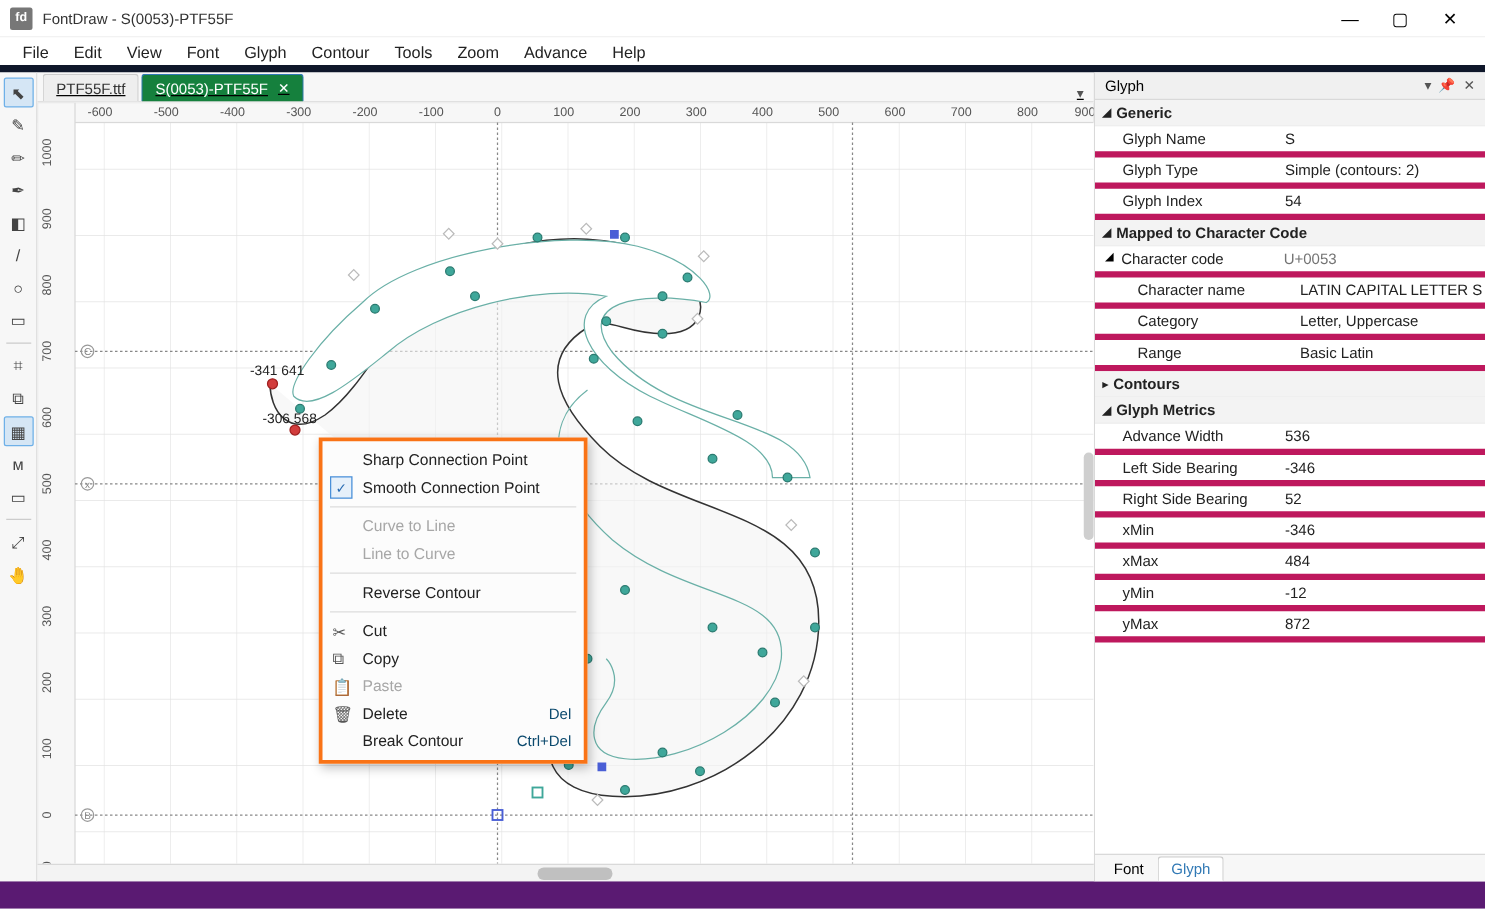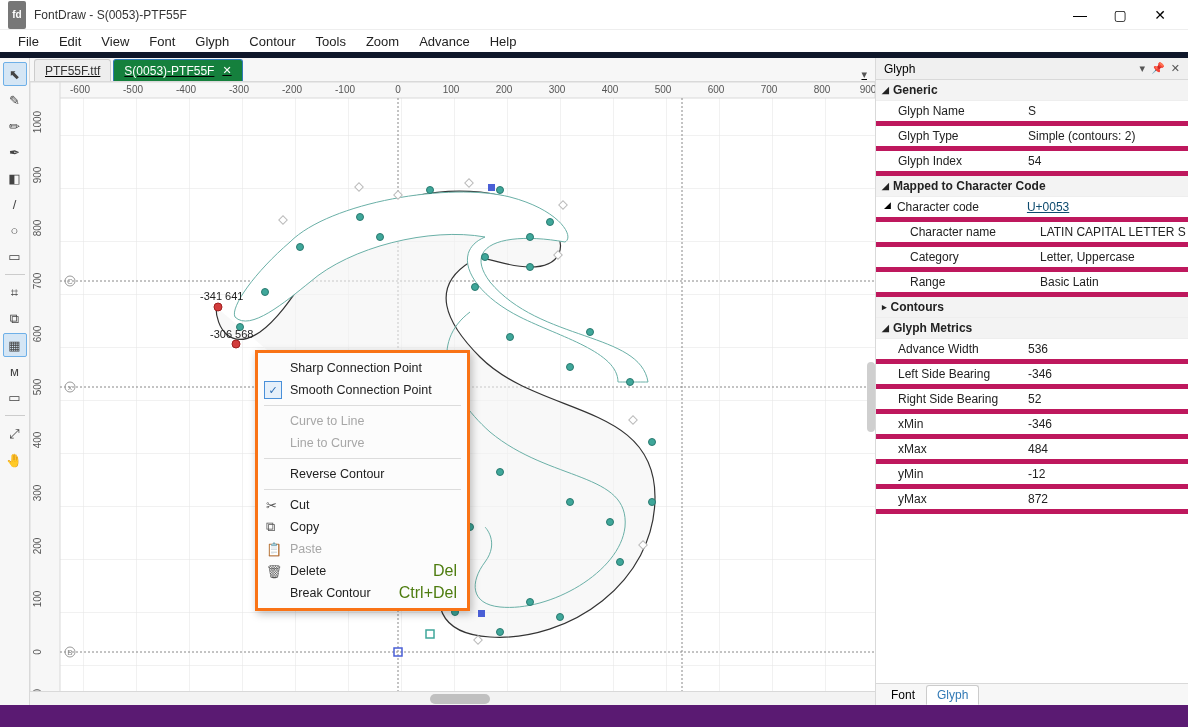--- a/index.html
+++ b/index.html
@@ -1,18 +1,18 @@
 <!DOCTYPE html>
 <html><head>
 <meta charset="utf-8">
 <style>
   * { box-sizing: border-box; margin: 0; padding: 0; font-family: "Segoe UI", Arial, sans-serif; }
   html, body { width: 1188px; height: 727px; overflow: hidden; background: #fff; }
   .titlebar { height: 30px; background: #fff; display: flex; align-items: center; padding: 0 8px; border-bottom: 1px solid #eee; }
-  .titlebar .app-icon { width: 18px; height: 28px; background: #777; color: #fff; font-size: 10px; font-weight: bold; display: flex; align-items: center; justify-content: center; border-radius: 2px; margin-right: 8px; }
+  .titlebar .app-icon { width: 18px; height: 18px; background: #777; color: #fff; font-size: 10px; font-weight: bold; display: flex; align-items: center; justify-content: center; border-radius: 2px; margin-right: 8px; }
   .titlebar .title-text { font-size: 12px; color: #333; }
   .titlebar .win-controls { margin-left: auto; display: flex; gap: 0; }
   .titlebar .win-btn { width: 40px; height: 28px; display: flex; align-items: center; justify-content: center; font-size: 14px; }
   .menubar { height: 28px; background: #fff; display: flex; align-items: center; padding: 0 8px; border-bottom: 6px solid #0f172a; }
   .menubar .menu-item { padding: 4px 10px; font-size: 13px; color: #222; }
   .main-wrap { display: flex; height: calc(100% - 30px - 28px - 22px); }
   .left-tools { width: 30px; background: #f7f7f7; border-right: 1px solid #d9d9d9; display: flex; flex-direction: column; align-items: center; padding-top: 4px; gap: 2px; }
   .left-tools .tool { width: 24px; height: 24px; display: flex; align-items: center; justify-content: center; font-size: 13px; color: #444; border-radius: 2px; }
   .left-tools .tool.active { background: #d5e6f5; border: 1px solid #6eb0e8; }
   .left-tools .sep { width: 20px; height: 1px; background: #ccc; margin: 4px 0; }
@@ -31,33 +31,33 @@
   .right-panel { width: 313px; border-left: 1px solid #d9d9d9; background: #f9f9f9; display: flex; flex-direction: column; }
   .panel-header { height: 22px; background: #f0f0f0; border-bottom: 1px solid #d9d9d9; display: flex; align-items: center; padding: 0 8px; font-size: 12px; }
   .panel-header .ph-icons { margin-left: auto; display: flex; gap: 6px; font-size: 11px; color: #555;}
   .props { flex: 1; overflow: auto; font-size: 12px; background: #fff; }
   .group-h { background: #f3f3f3; font-weight: 600; padding: 3px 6px; border-bottom: 1px solid #eee; display: flex; align-items: center; gap: 4px; color: #222;}
   .group-h .arr { font-size: 9px; }
   .row { display: flex; padding: 3px 0 3px 22px; border-bottom: 5px solid #be185d; }
   .row.indent { padding-left: 34px; }
   .row .k { width: 130px; color: #222; }
   .row .v { flex: 1; color: #222; }
-  .row .v.link { color: #0c4a6e; text-decoration: underline; }
+  .row .v.link { color: #737373; }
   .panel-footer-tabs { height: 22px; border-top: 1px solid #d9d9d9; display: flex; align-items: flex-end; background: #f7f7f7; padding-left: 4px;}
   .pf-tab { padding: 2px 10px; font-size: 12px; border: 1px solid transparent; }
   .pf-tab.active { border: 1px solid #ccc; border-bottom-color: #fff; background: #fff; color: #3179b5; border-radius: 3px 3px 0 0;}
   .statusbar { height: 22px; background: #5a1a72; }
   
   .ctx { position: absolute; left: 225px; top: 268px; width: 215px; background: #fcfcfc; border: 3px solid #f97316; box-shadow: 2px 3px 8px rgba(0,0,0,0.25); z-index: 50; padding: 4px 0; }
   .ctx .ci { display: flex; align-items: center; height: 22px; padding: 0 10px 0 32px; font-size: 12.5px; color: #222; position: relative;}
   .ctx .ci.disabled { color: #a7a7a7; }
   .ctx .ci .chk { position: absolute; left: 6px; width: 18px; height: 18px; border: 1px solid #4a90d9; background: #e6f0fa; color: #2a6cb3; display: flex; align-items: center; justify-content: center; font-size: 11px;}
   .ctx .ci .icon { position: absolute; left: 8px; font-size: 13px; color: #555; }
   .ctx .sep2 { height: 1px; background: #dcdcdc; margin: 4px 6px; }
-  .ctx .ci .short { margin-left: auto; color: #4d7c0f; font-size: 16px; }
+  .ctx .ci .short { margin-left: auto; color: #0c4a6e; font-size: 12px; }
   .coord-label { font: 11px "Segoe UI", Arial; fill: #222; }
 </style>
 </head>
 <body>
 
 <div class="titlebar">
   <div class="app-icon">fd</div>
   <div class="title-text">FontDraw - S(0053)-PTF55F</div>
   <div class="win-controls">
     <div class="win-btn">—</div>

